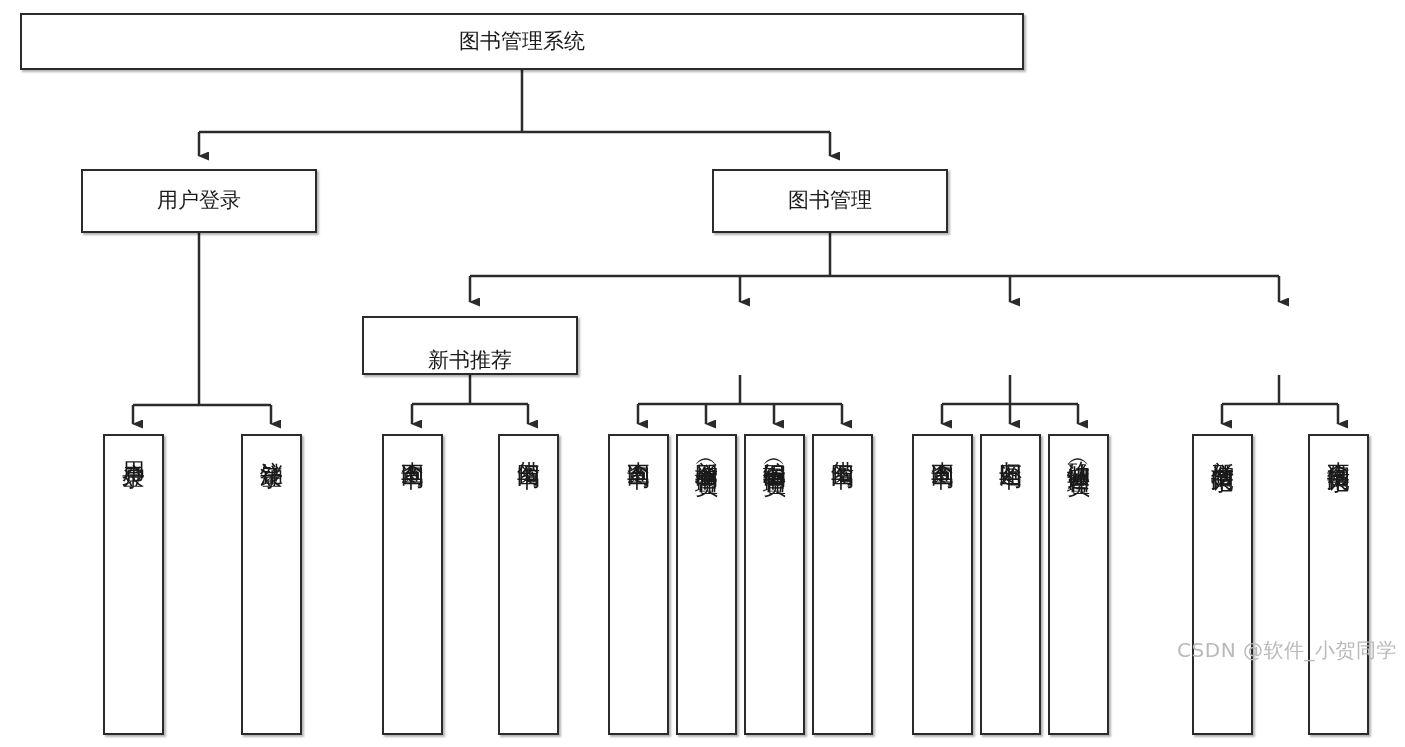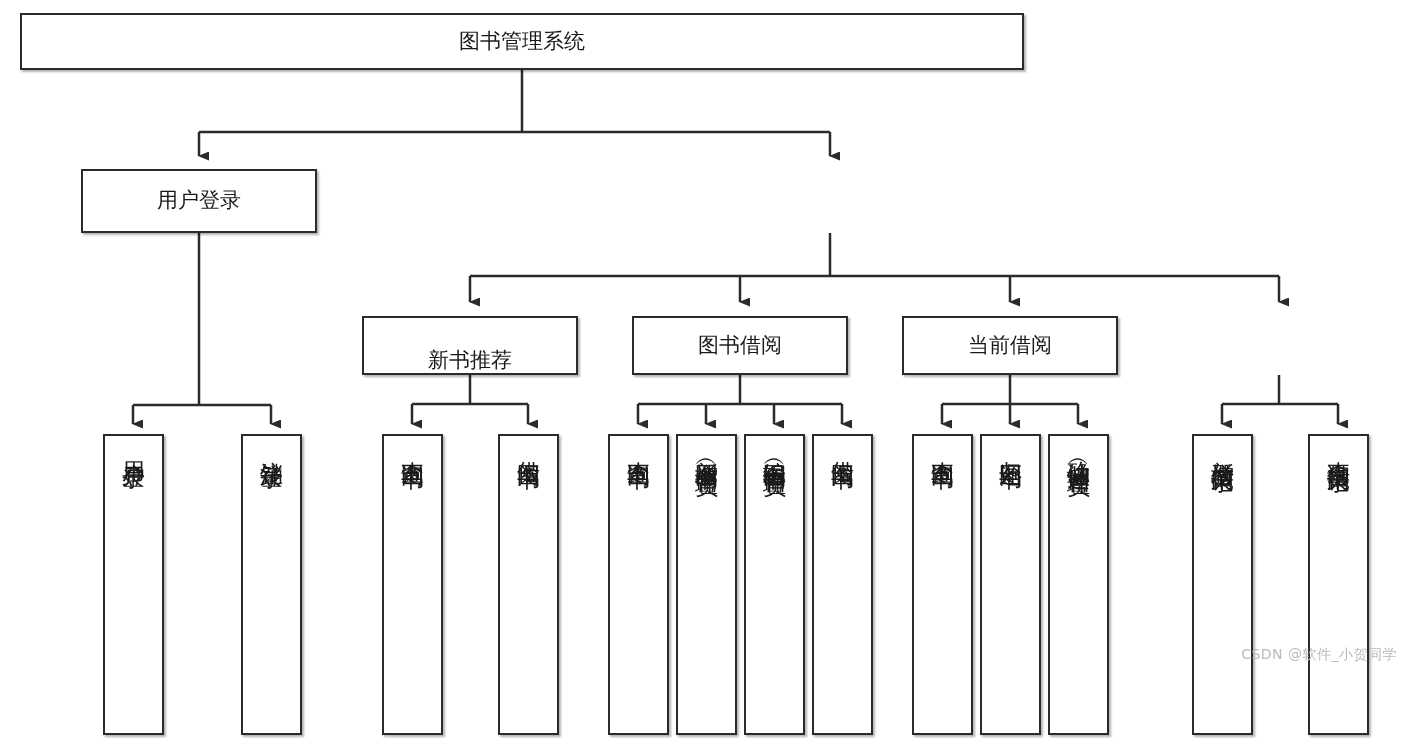--- a/index.html
+++ b/index.html
@@ -57,21 +57,21 @@
     font-size: 23px;
     letter-spacing: 2px;
     line-height: 1.0;
     white-space: pre-wrap;
     max-height: 288px;
   }
   .watermark {
     position: absolute;
     right: 8px;
     bottom: 5px;
-    font-size: 14px;
+    font-size: 20px;
     color: #b9b9b9;
     letter-spacing: 0.5px;
     user-select: none;
     white-space: pre;
   }
 </style>
 </head>
 <body>
 
 <div id="diagram-root">
@@ -126,29 +126,26 @@
     </g>
   </svg>
 
   <div class="node-box horiz" style="left:20px; top:13px; width:1004px; height:57px;">
     <span class="node-label">图书管理系统</span>
   </div>
 
   <div class="node-box horiz" style="left:81px; top:169px; width:236px; height:64px;">
     <span class="node-label">用户登录</span>
   </div>
+  <div class="node-box horiz" style="left:712px; top:169px; width:236px; height:64px;">
+    <span class="node-label">图书管理</span>
+  </div>
 
   <div class="node-box horiz" style="left:362px; top:316px; width:216px; height:59px;align-items:flex-end;">
     <span class="node-label">新书推荐</span>
-  </div>
-  <div class="node-box horiz" style="left:632px; top:316px; width:216px; height:59px;">
-    <span class="node-label">图书借阅</span>
-  </div>
-  <div class="node-box horiz" style="left:902px; top:316px; width:216px; height:59px;">
-    <span class="node-label">当前借阅</span>
   </div>
 
   <div class="node-box vert" style="left:103px; top:434px; width:61px; height:301px;">
     <span class="node-label">用户登录</span>
   </div>
   <div class="node-box vert" style="left:241px; top:434px; width:61px; height:301px;">
     <span class="node-label">注销登录</span>
   </div>
 
   <div class="node-box vert" style="left:382px; top:434px; width:61px; height:301px;">

